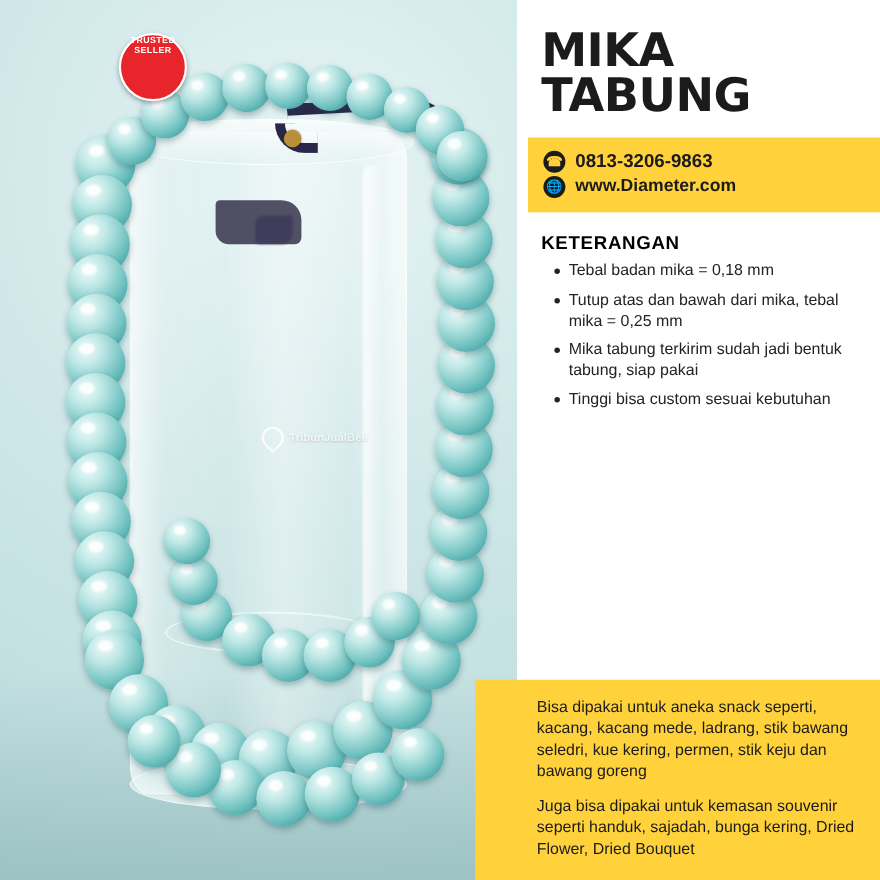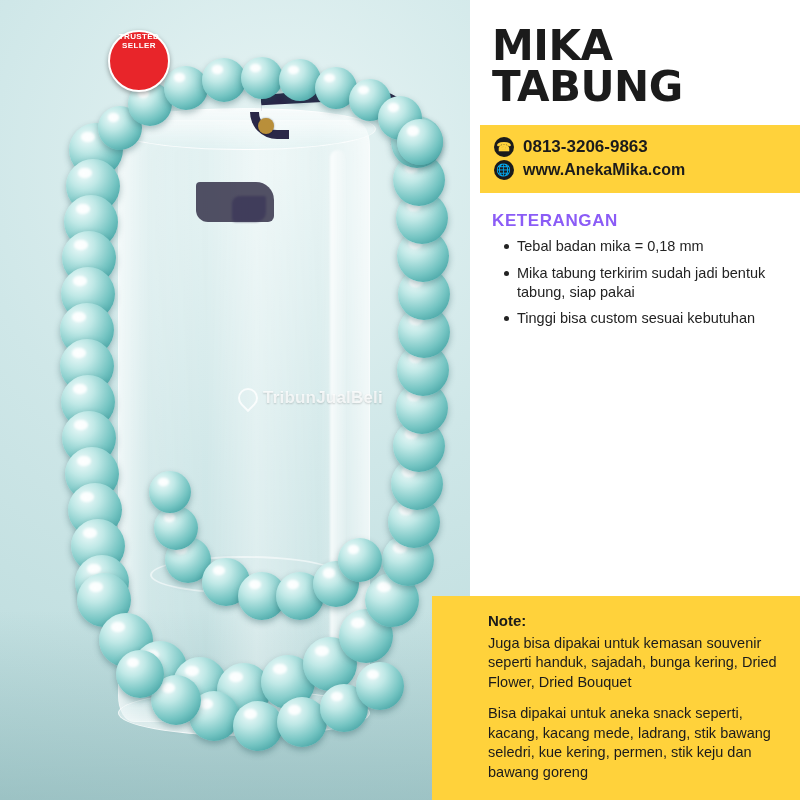--- a/index.html
+++ b/index.html
@@ -205,21 +205,21 @@
 
   
   .watermark {
     position: absolute;
     left: 238px;
     top: 388px;
     display: flex;
     align-items: center;
     gap: 5px;
     color: rgba(255,255,255,0.78);
-    font-size: 17px;
+    font-size: 10px;
     font-weight: bold;
     letter-spacing: .2px;
     text-shadow: 0 1px 2px rgba(0,0,0,.18);
   }
   .wm-logo {
     width: 16px; height: 16px;
     border: 2px solid rgba(255,255,255,0.8);
     border-radius: 50% 50% 50% 0;
     transform: rotate(-45deg);
   }
@@ -281,21 +281,21 @@
     justify-content: center;
     font-size: 12px;
     flex: none;
   }
 
   .keterangan-title {
     margin: 18px 0 6px 22px;
     font-size: 17px;
     font-weight: bold;
     letter-spacing: .6px;
-    color: #8b5cf6;
+    color: #000000;
   }
   .spec-list {
     margin: 0 18px 0 34px;
     padding: 0;
     list-style: none;
   }
   .spec-list li {
     position: relative;
     font-size: 14.5px;
     line-height: 1.32;
@@ -438,31 +438,31 @@
       <div class="title-line2">TABUNG</div>
     </div>
 
     <div class="contact-bar">
       <div class="contact-row">
         <span class="circle-icon">☎</span>
         <span>0813-3206-9863</span>
       </div>
       <div class="contact-row web">
         <span class="circle-icon">🌐</span>
-        <span>www.AnekaMika.com</span>
+        <span>www.Diameter.com</span>
       </div>
     </div>
 
     <div class="keterangan-title">KETERANGAN</div>
     <ul class="spec-list">
       <li>Tebal badan mika = 0,18 mm</li>
+      <li>Tutup atas dan bawah dari mika, tebal mika = 0,25 mm</li>
       <li>Mika tabung terkirim sudah jadi bentuk tabung, siap pakai</li>
       <li>Tinggi bisa custom sesuai kebutuhan</li>
     </ul>
 
     <div class="note-box">
-      <div class="note-title">Note:</div>
+      <p class="note-p">Bisa dipakai untuk aneka snack seperti, kacang, kacang mede, ladrang, stik bawang seledri, kue kering, permen, stik keju dan bawang goreng</p>
       <p class="note-p">Juga bisa dipakai untuk kemasan souvenir seperti handuk, sajadah, bunga kering, Dried Flower, Dried Bouquet</p>
-      <p class="note-p">Bisa dipakai untuk aneka snack seperti, kacang, kacang mede, ladrang, stik bawang seledri, kue kering, permen, stik keju dan bawang goreng</p>
     </div>
 
   </div>
 </div>
 
 </body></html>

